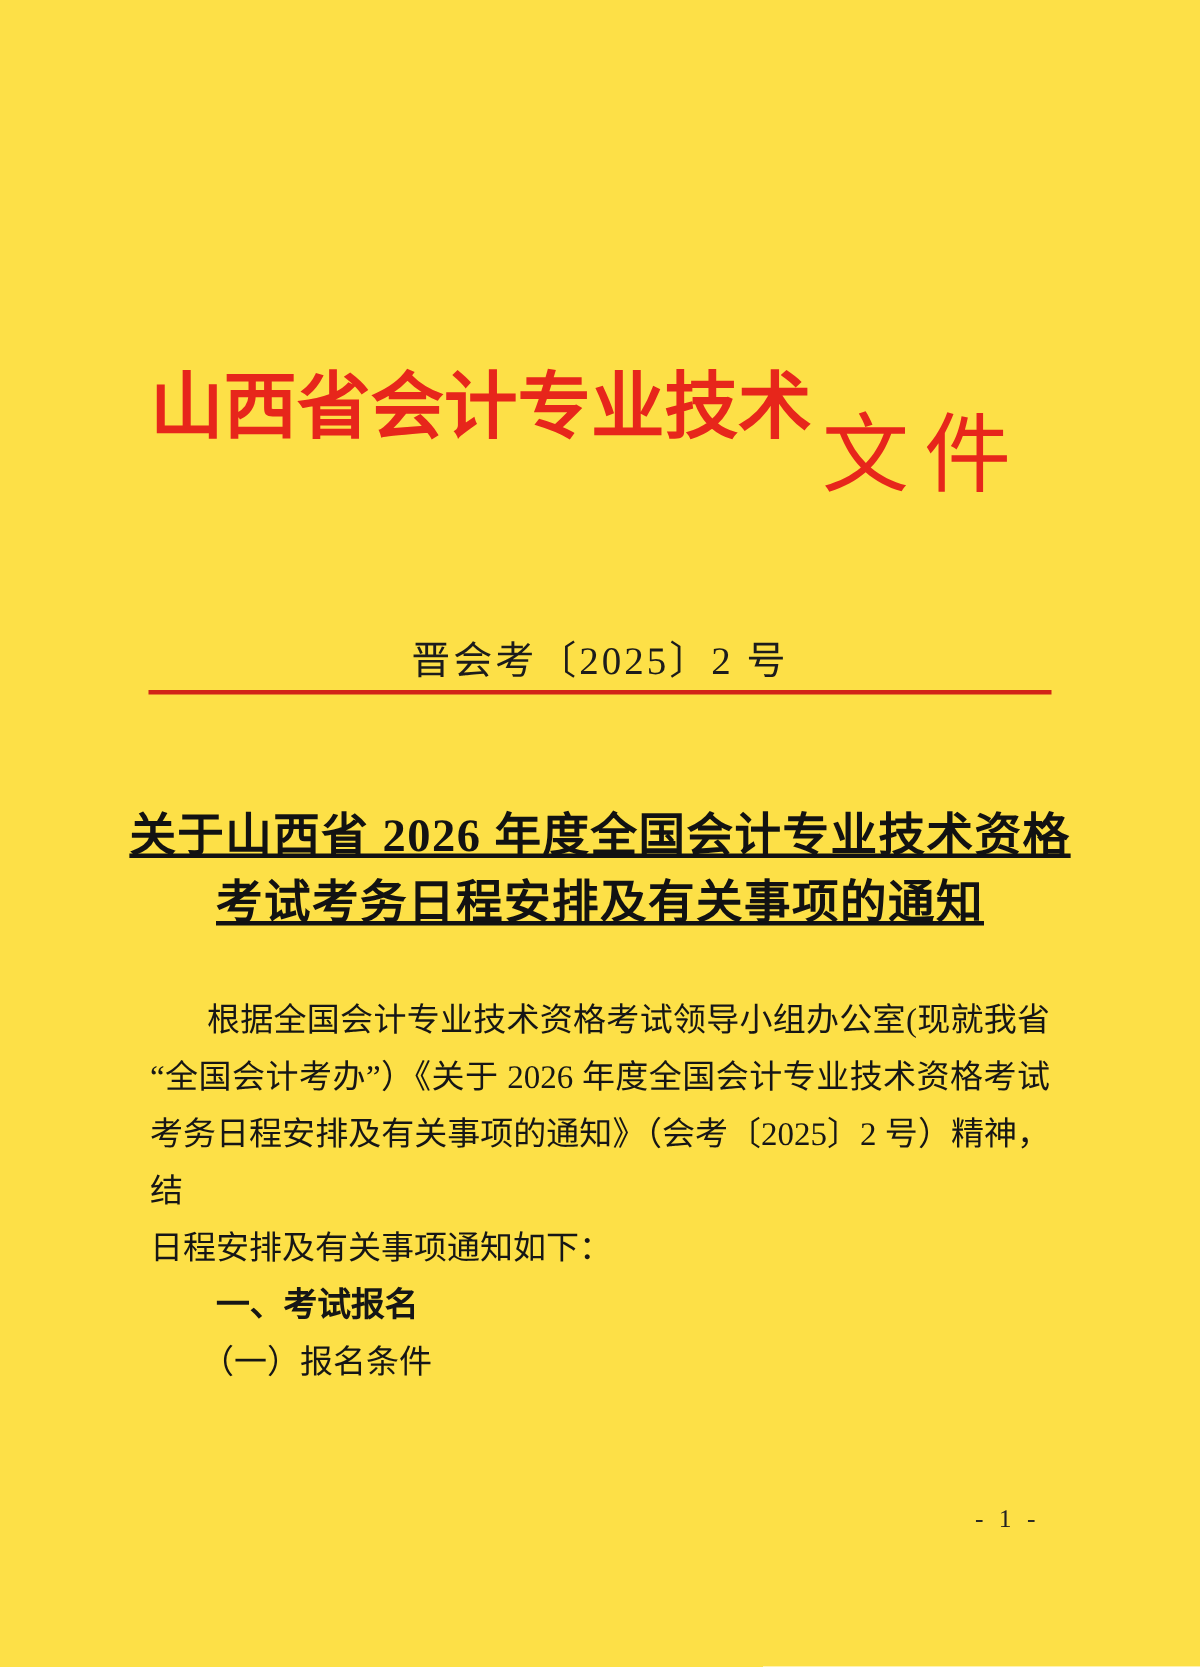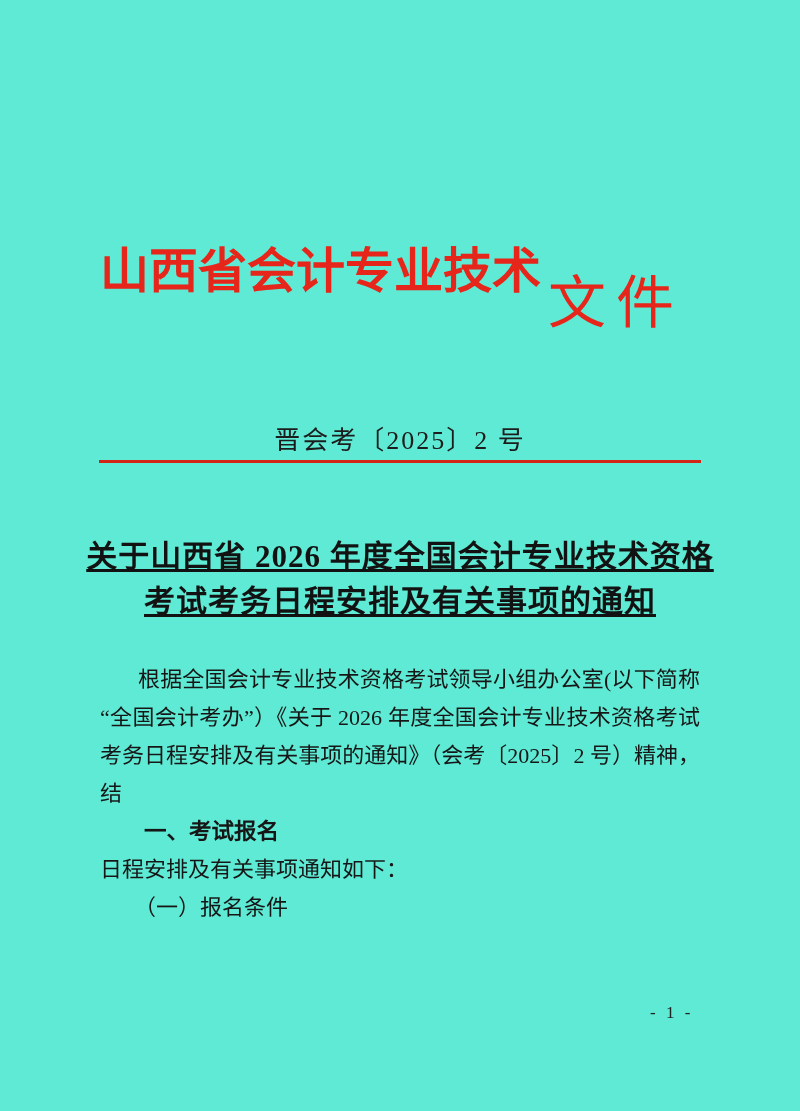--- a/index.html
+++ b/index.html
@@ -4,21 +4,21 @@
 <style>
   html, body {
     margin: 0;
     padding: 0;
     background: #ffffff;
   }
   .page {
     position: relative;
     width: 800px;
     height: 1111px;
-    background: #5eead4;
+    background: #fde047;
     overflow: hidden;
     font-family: "Liberation Serif", "DejaVu Serif", serif;
     color: #161616;
   }
 
   
   .org {
     position: absolute;
     left: 100px;
     top: 238px;
@@ -133,25 +133,25 @@
     <div class="doc-number">晋会考〔2025〕2 号</div>
     <div class="red-rule"></div>
   </header>
 
   <h1 class="title">
     <span class="title-line">关于山西省 2026 年度全国会计专业技术资格</span>
     <span class="title-line">考试考务日程安排及有关事项的通知</span>
   </h1>
 
   <main class="body-text">
-    <p class="line p-first just">根据全国会计专业技术资格考试领导小组办公室(以下简称</p>
+    <p class="line p-first just">根据全国会计专业技术资格考试领导小组办公室(现就我省</p>
     <p class="line just">“全国会计考办”）《关于 2026 年度全国会计专业技术资格考试</p>
     <p class="line just">考务日程安排及有关事项的通知》（会考〔2025〕2 号）精神，结</p>
+    <p class="line">日程安排及有关事项通知如下：</p>
     <p class="line section">一、考试报名</p>
-    <p class="line">日程安排及有关事项通知如下：</p>
     <p class="line subsection">（一）报名条件</p>
   </main>
 
   <footer>
     <div class="page-num">- 1 -</div>
   </footer>
 
 </div>
 
 </body></html>

